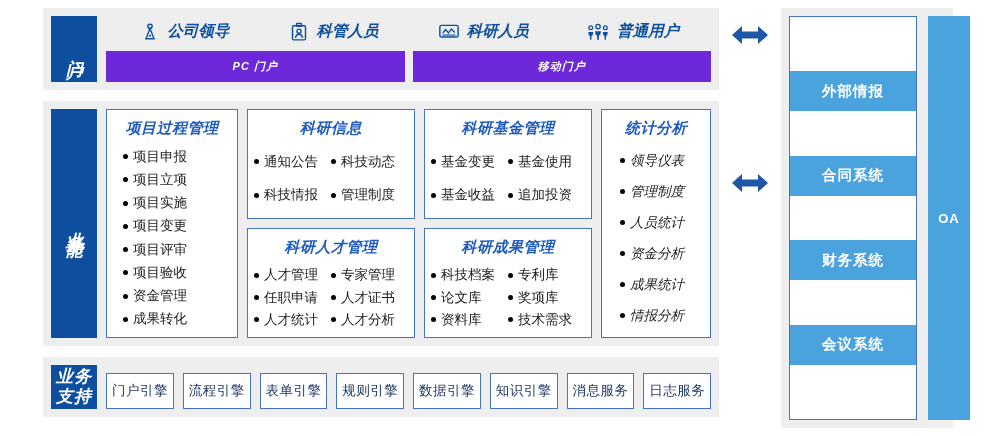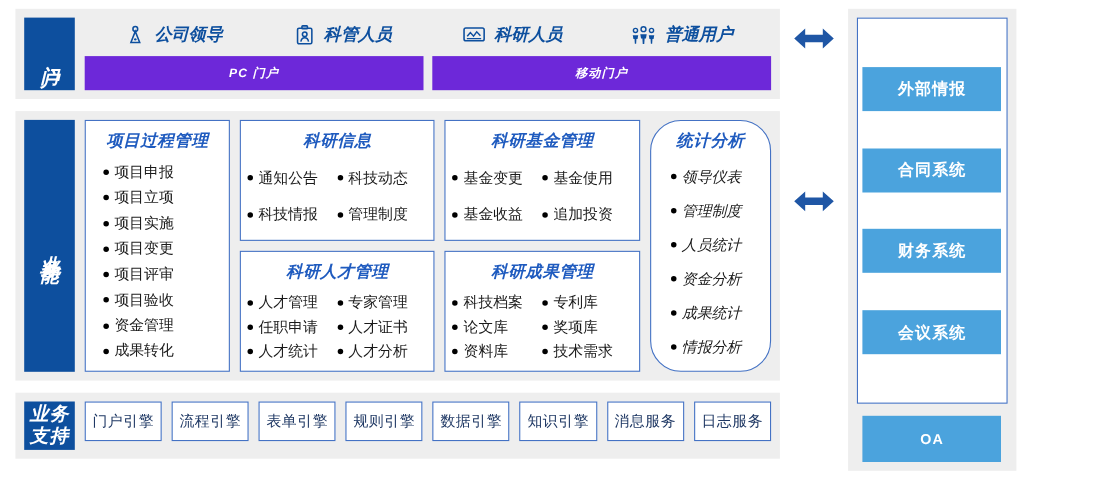--- a/index.html
+++ b/index.html
@@ -12,20 +12,21 @@
     overflow: hidden;
   }
 
   .page {
     position: relative;
     width: 932px;
     height: 436px;
     display: flex;
     padding: 8px 8px 8px 14px;
     gap: 12px;
+    margin-left: 29px;
   }
 
   
   .main-col {
     width: 790px;
     display: flex;
     flex-direction: column;
     gap: 11px;
   }
 
@@ -162,21 +163,21 @@
   
   .col-process { flex: 0 0 132px; }
   .col-mid {
     flex: 1;
     display: flex;
     flex-direction: column;
     gap: 9px;
   }
   .mid-row { display: flex; gap: 9px; flex: 1; }
   .mid-row .panel { flex: 1; }
-  .col-stats { flex: 0 0 110px; border-radius: 28px; }
+  .col-stats { flex: 0 0 110px; }
 
   .col-process .panel-items.one-col { padding-left: 10px; }
   .col-stats .panel-items.one-col { padding-left: 12px; font-style: italic; }
   .col-stats .pitem { line-height: 2.05; }
 
   
   .arrow-col {
     flex: 0 0 38px;
     position: relative;
   }
@@ -188,41 +189,41 @@
   }
   .arrow.top { top: 14px; }
   .arrow.bottom { top: 162px; }
 
   
   .support-band { height: 60px; align-items: stretch; }
   .support-body {
     flex: 1;
     display: flex;
     gap: 9px;
-    align-items: flex-start;
+    align-items: flex-end;
   }
   .engine {
     flex: 1;
     height: 36px;
     border: 1.5px solid #4472c4;
     background: #ffffff;
     color: #1f3864;
     display: flex;
     align-items: center;
     justify-content: center;
     font-size: 13.5px;
     letter-spacing: 0.5px;
   }
 
   
   .right-col {
     width: 172px;
     background: #eeeeee;
     display: flex;
-    flex-direction: column;
+    flex-direction: row;
     padding: 8px;
     gap: 11px;
   }
   .ext-box {
     flex: 1;
     border: 1.5px solid #4472c4;
     background: #ffffff;
     display: flex;
     flex-direction: column;
     justify-content: space-evenly;

